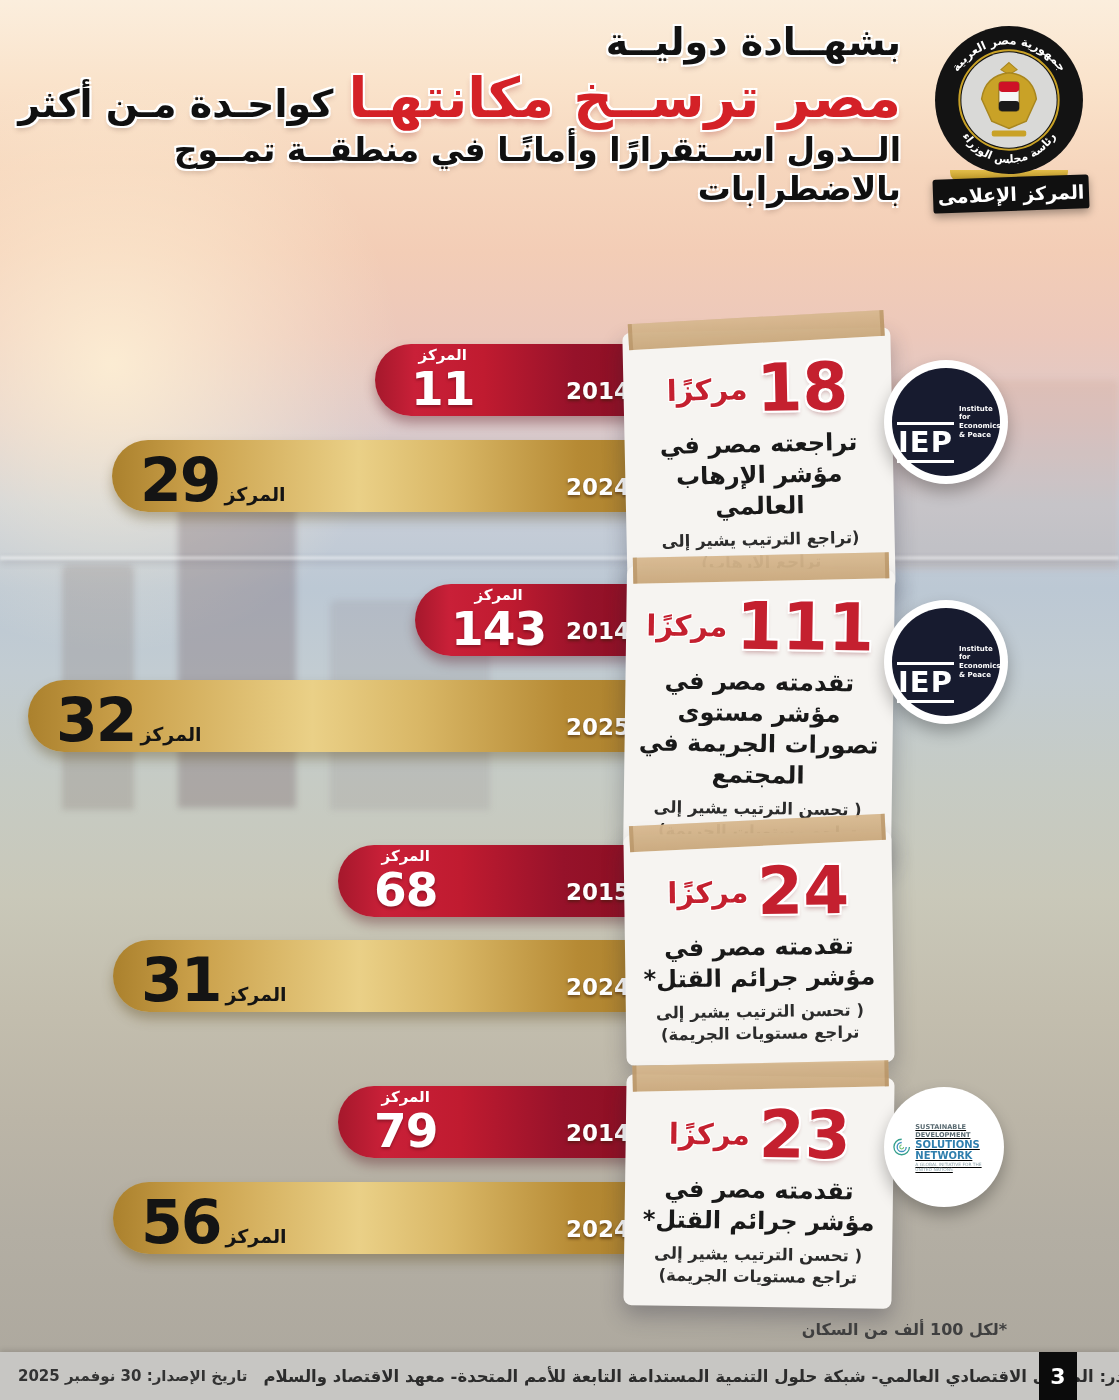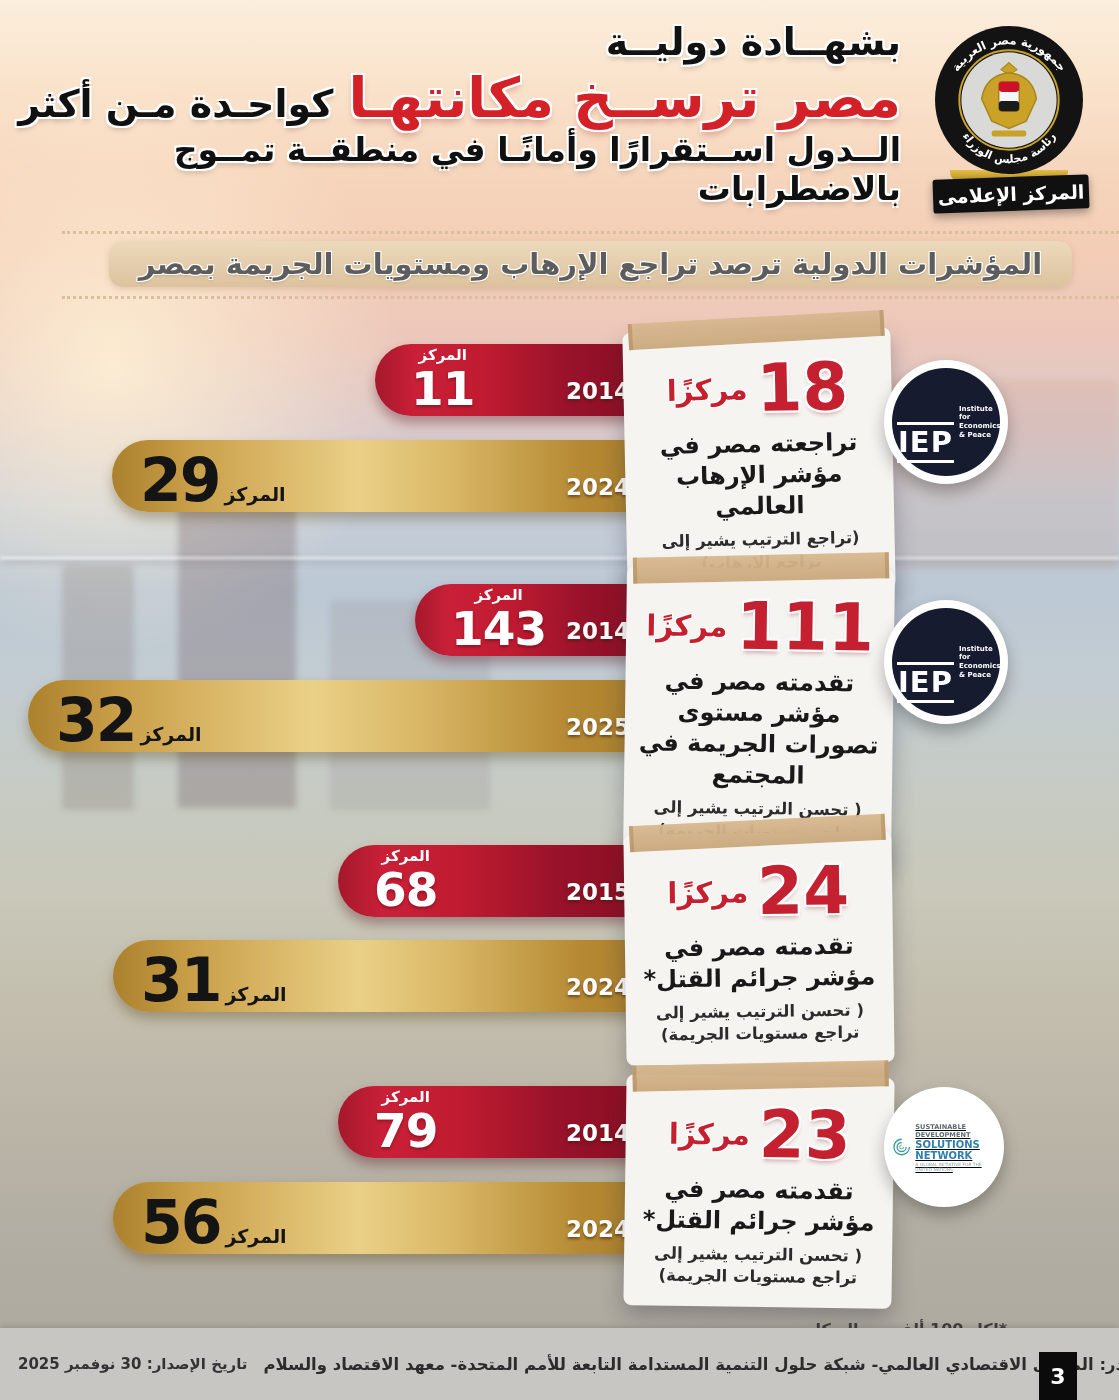--- a/index.html
+++ b/index.html
@@ -97,21 +97,21 @@
   .wef-text{font-size:13.5px;letter-spacing:2.5px;font-weight:700;color:#3c3c3c;line-height:1.35;width:104px;margin:0 auto;}
   .sdsn-wrap{display:flex;align-items:center;gap:4px;padding:0 8px;}
   .sdsn-text{text-align:left;}
   .s1{font-size:6.6px;color:#5a6b72;font-weight:700;}
   .s2{font-size:10px;color:#2f7fae;font-weight:800;}
   .s3{font-size:4.4px;color:#8aa0a8;margin-top:1px;}
 
   
   .footnote{position:absolute;right:112px;top:1320px;direction:rtl;font-size:16px;font-weight:600;color:#3f3f3f;}
   .footer{position:absolute;left:0;right:0;bottom:0;height:40px;background:#c7c6c3;display:flex;align-items:center;
-          padding:16px 18px;gap:16px;box-shadow:0 -2px 5px rgba(0,0,0,.12);}
+          padding:4px 18px;gap:16px;box-shadow:0 -2px 5px rgba(0,0,0,.12);}
   .f-date{font-size:15px;color:#333;font-weight:600;direction:rtl;white-space:nowrap;}
   .f-sources{flex:1;text-align:center;font-size:16.5px;font-weight:700;color:#2c2c2c;direction:rtl;white-space:nowrap;}
   .f-tab{position:absolute;right:42px;bottom:0;width:38px;height:48px;background:#0b0b0b;color:#fff;
          display:flex;align-items:center;justify-content:center;font-size:22px;font-weight:800;}
 </style>
 </head>
 <body>
 
 <div class="page">
 
@@ -149,23 +149,20 @@
         <textPath href="#arcT" startOffset="50%" text-anchor="middle">جمهورية مصر العربية</textPath>
       </text>
       <text font-size="11" font-weight="bold" fill="#ffffff">
         <textPath href="#arcB" startOffset="50%" text-anchor="middle">رئاسة مجلس الوزراء</textPath>
       </text>
     </svg>
     <div class="ribbon-gold"></div>
     <div class="ribbon-black">المركز الإعلامى</div>
   </div>
 
-  <div class="band">
-    <span class="band-pill outline-w1">المؤشرات الدولية ترصد تراجع الإرهاب ومستويات الجريمة بمصر</span>
-  </div>
 
   <div class="bar red p1r">
     <div class="bar-grp">
       <span class="bar-lbl">المركز</span>
       <span class="bar-num">11</span>
     </div>
     <span class="bar-year">2014</span>
   </div>
   <div class="bar gold p1g">
     <div class="bar-grp2">

